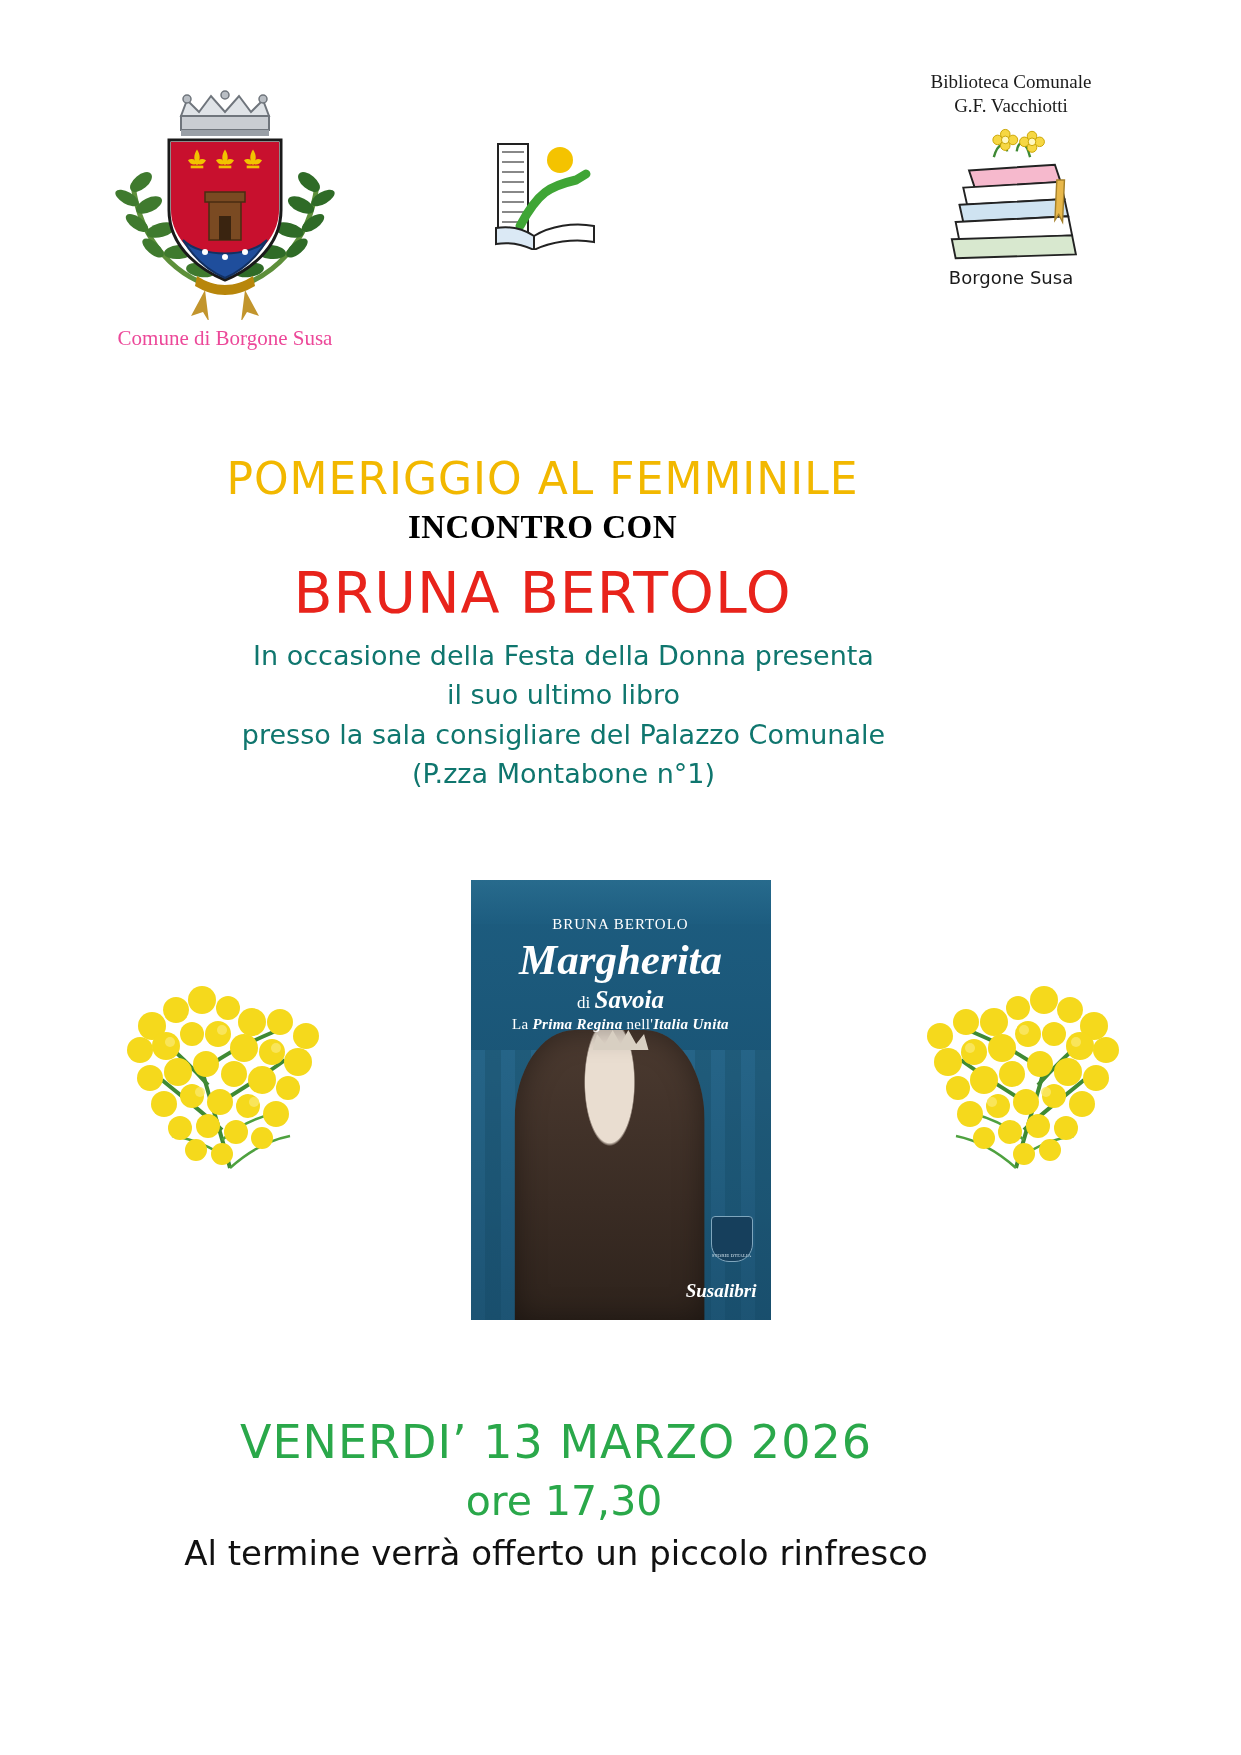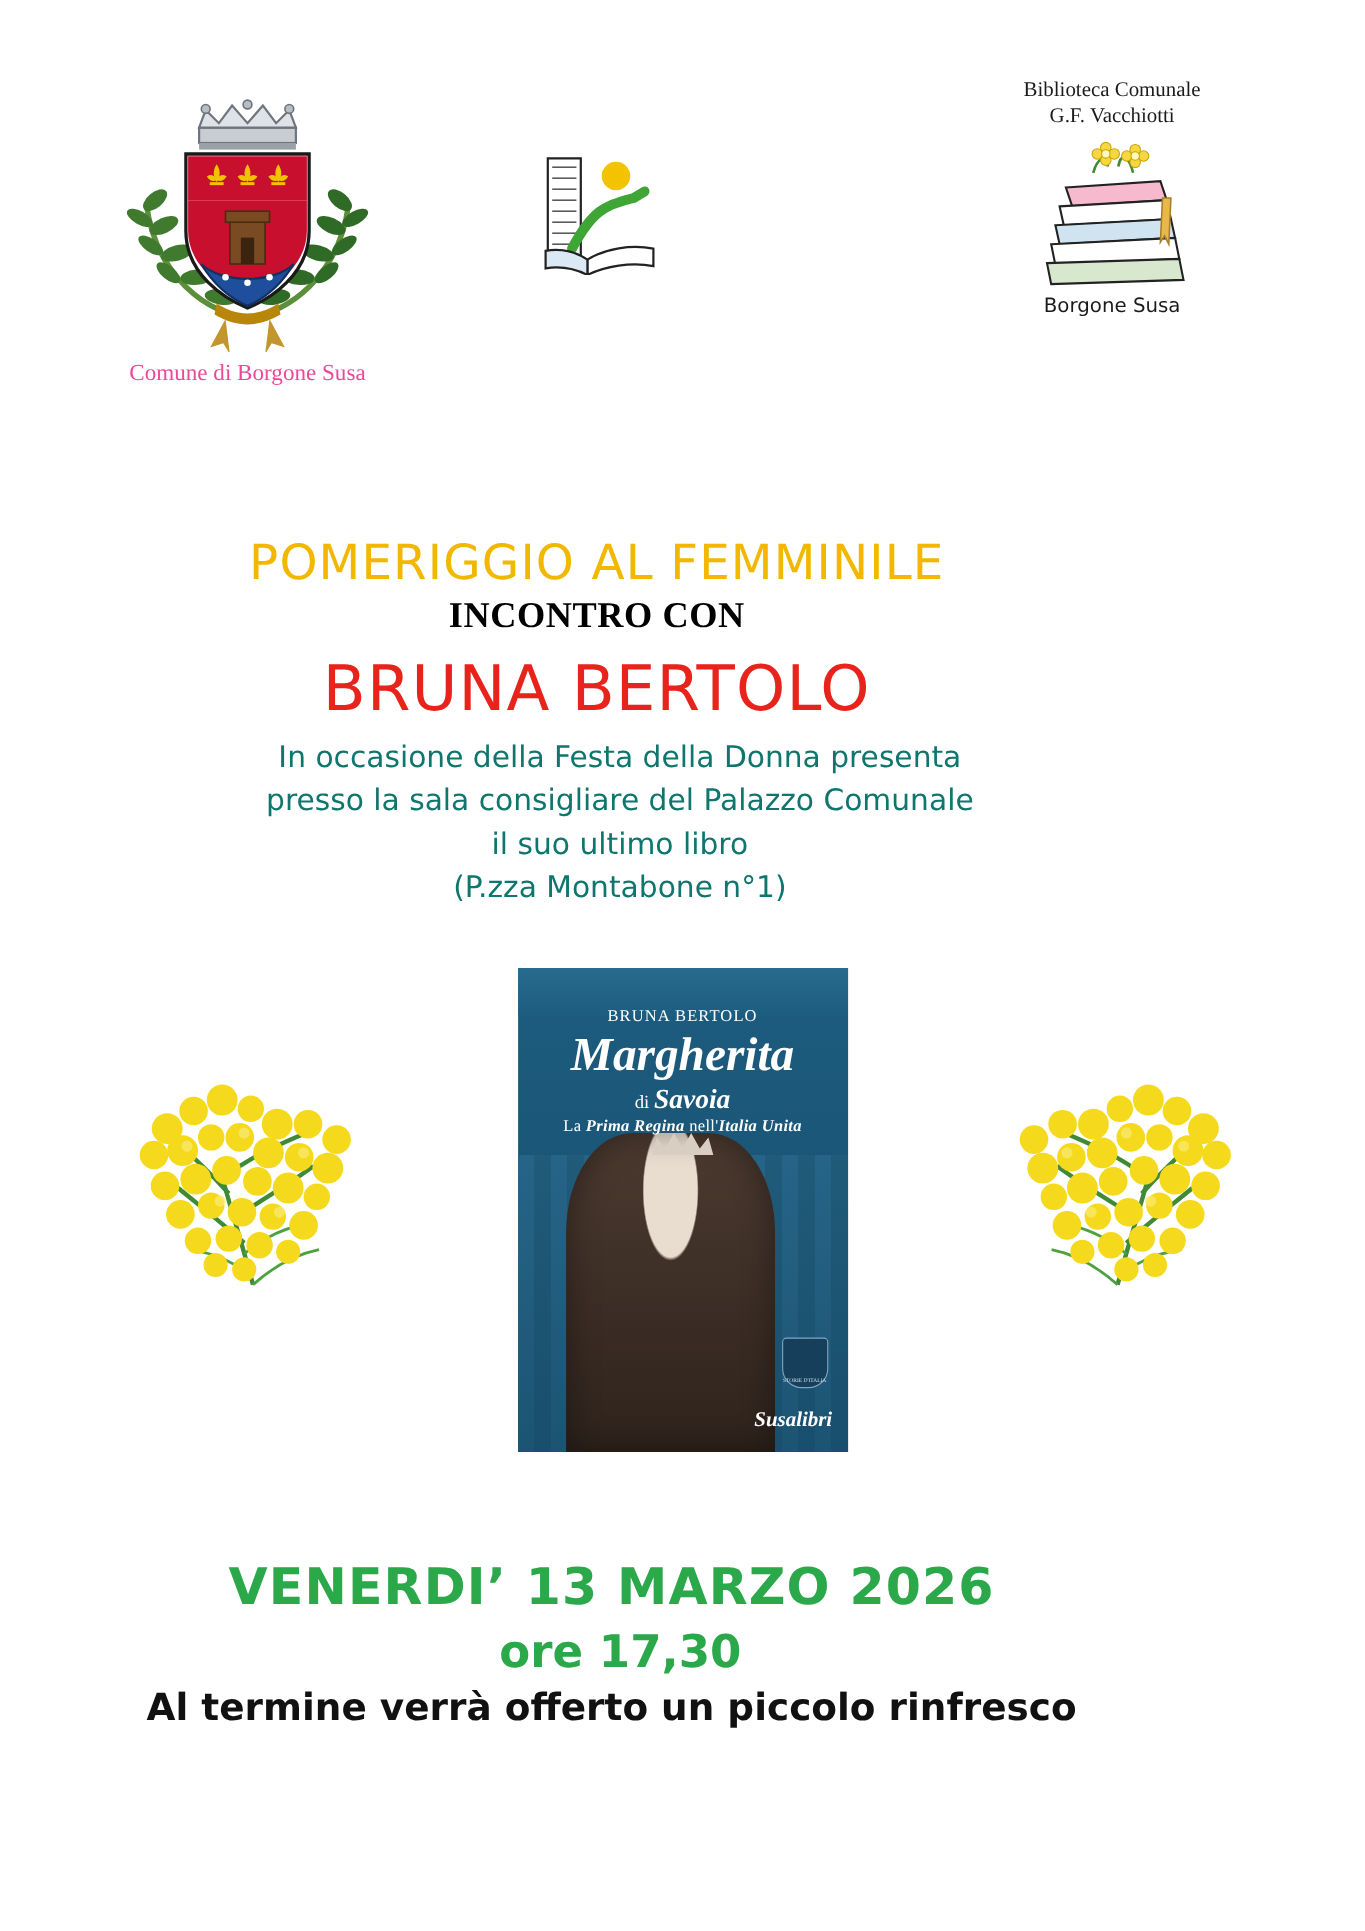--- a/index.html
+++ b/index.html
@@ -90,21 +90,20 @@
     margin-top: 0;
   }
 
   
   .main {
     position: absolute;
     top: 455px;
     left: 0;
     width: 1085px;
     text-align: center;
-    margin-top: 33px;
   }
   .title-gold {
     font-family: "DejaVu Sans", sans-serif;
     font-size: 44px;
     color: #f2b800;
     letter-spacing: 1px;
     line-height: 1.1;
   }
   .subtitle-black {
     font-family: "Liberation Serif", serif;
@@ -267,21 +266,20 @@
     height: 250px;
   }
 
   
   .footer {
     position: absolute;
     top: 1415px;
     left: 0;
     width: 1112px;
     text-align: center;
-    font-weight: bold;
   }
   .date-green {
     font-family: "DejaVu Sans", sans-serif;
     font-size: 46px;
     color: #2aa84a;
     letter-spacing: 1px;
   }
   .time-green {
     font-family: "DejaVu Sans", sans-serif;
     font-size: 41px;
@@ -439,22 +437,22 @@
     </svg>
     <div class="bib-foot">Borgone Susa</div>
   </div>
 </div>
 
 <div class="main">
   <div class="title-gold">POMERIGGIO AL   FEMMINILE</div>
   <div class="subtitle-black">INCONTRO CON</div>
   <div class="author-red">BRUNA   BERTOLO</div>
   <div class="body-line first">In occasione della Festa della Donna presenta</div>
+  <div class="body-line">il suo ultimo libro</div>
   <div class="body-line">presso la sala consigliare del Palazzo Comunale</div>
-  <div class="body-line">il suo ultimo libro</div>
   <div class="body-line">(P.zza Montabone n°1)</div>
 </div>
 
 <div class="mimosa-left">
   <svg viewBox="0 0 230 250" width="230" height="250" aria-hidden="true">
     <g stroke="#3f8a34" stroke-width="4" fill="none">
       <path d="M120 238 C 110 200 100 170 92 140"></path>
       <path d="M112 200 C 90 180 70 165 52 150"></path>
       <path d="M106 175 C 130 160 155 145 175 130"></path>
       <path d="M98 155 C 80 135 64 120 50 108"></path>

